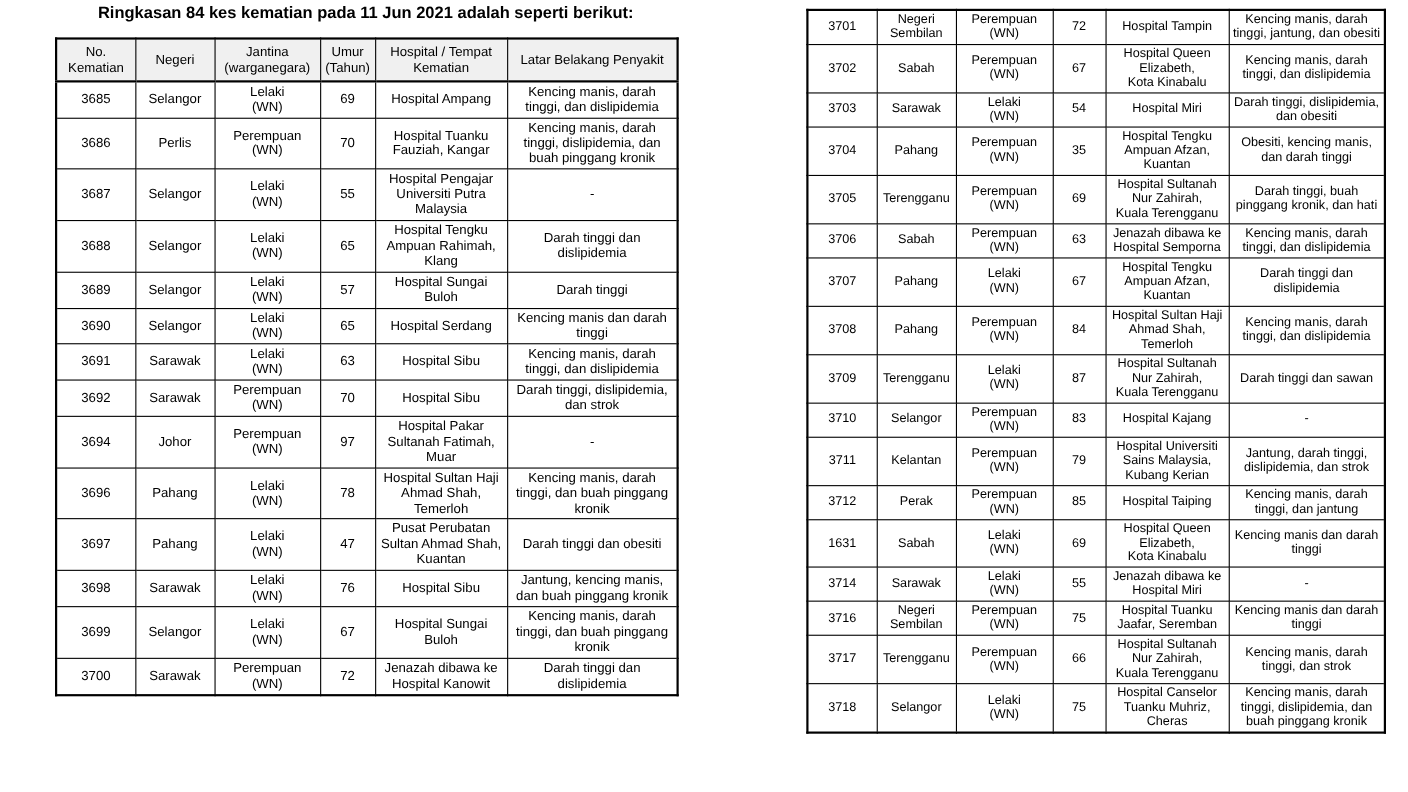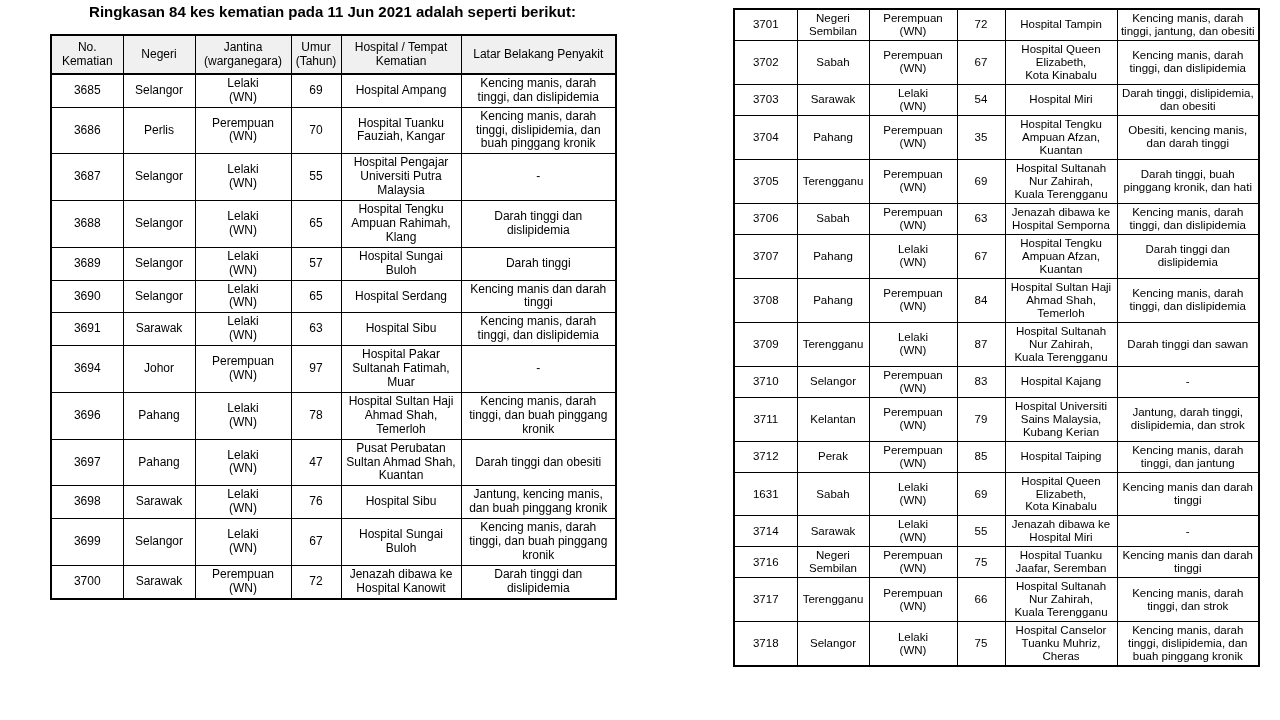--- a/index.html
+++ b/index.html
@@ -155,20 +155,29 @@
           <tr>
             <td>3691</td>
             <td>Sarawak</td>
             <td>Lelaki
 (WN)</td>
             <td>63</td>
             <td>Hospital Sibu</td>
             <td>Kencing manis, darah tinggi, dan dislipidemia</td>
           </tr>
           <tr>
+            <td>3692</td>
+            <td>Sarawak</td>
+            <td>Perempuan
+(WN)</td>
+            <td>70</td>
+            <td>Hospital Sibu</td>
+            <td>Darah tinggi, dislipidemia, dan strok</td>
+          </tr>
+          <tr>
             <td>3694</td>
             <td>Johor</td>
             <td>Perempuan
 (WN)</td>
             <td>97</td>
             <td>Hospital Pakar Sultanah Fatimah, Muar</td>
             <td>-</td>
           </tr>
           <tr>
             <td>3696</td>

